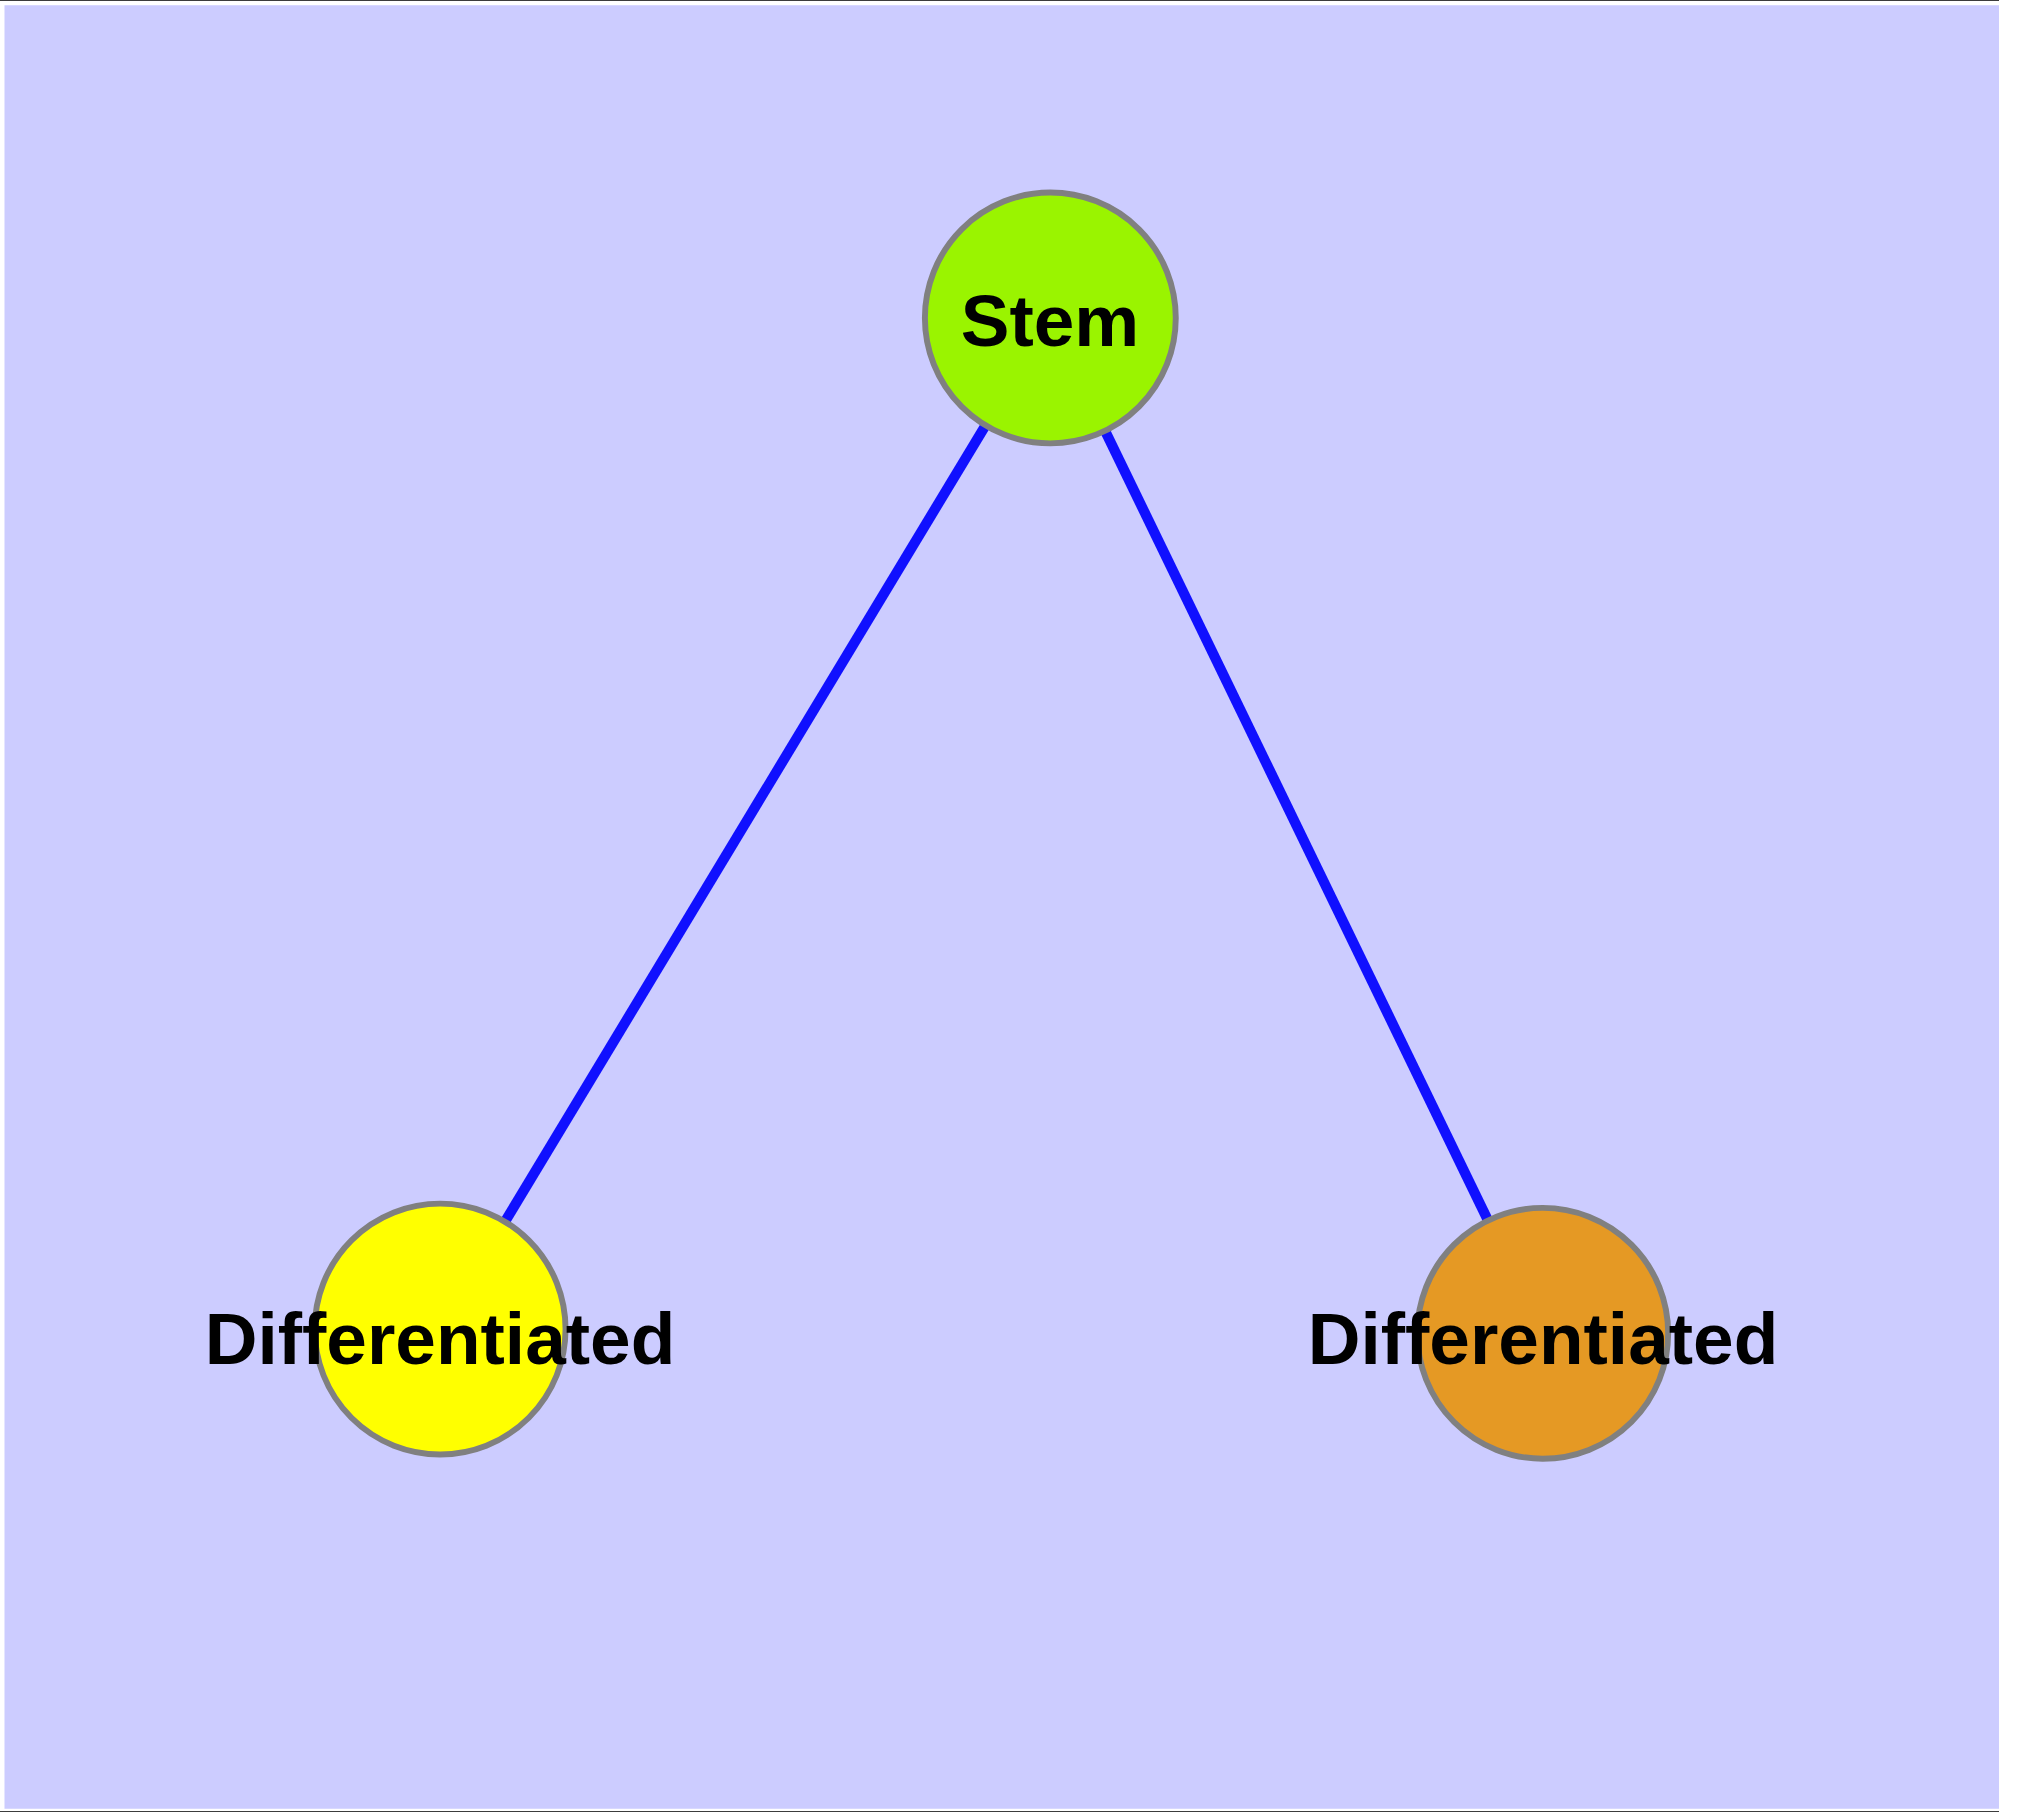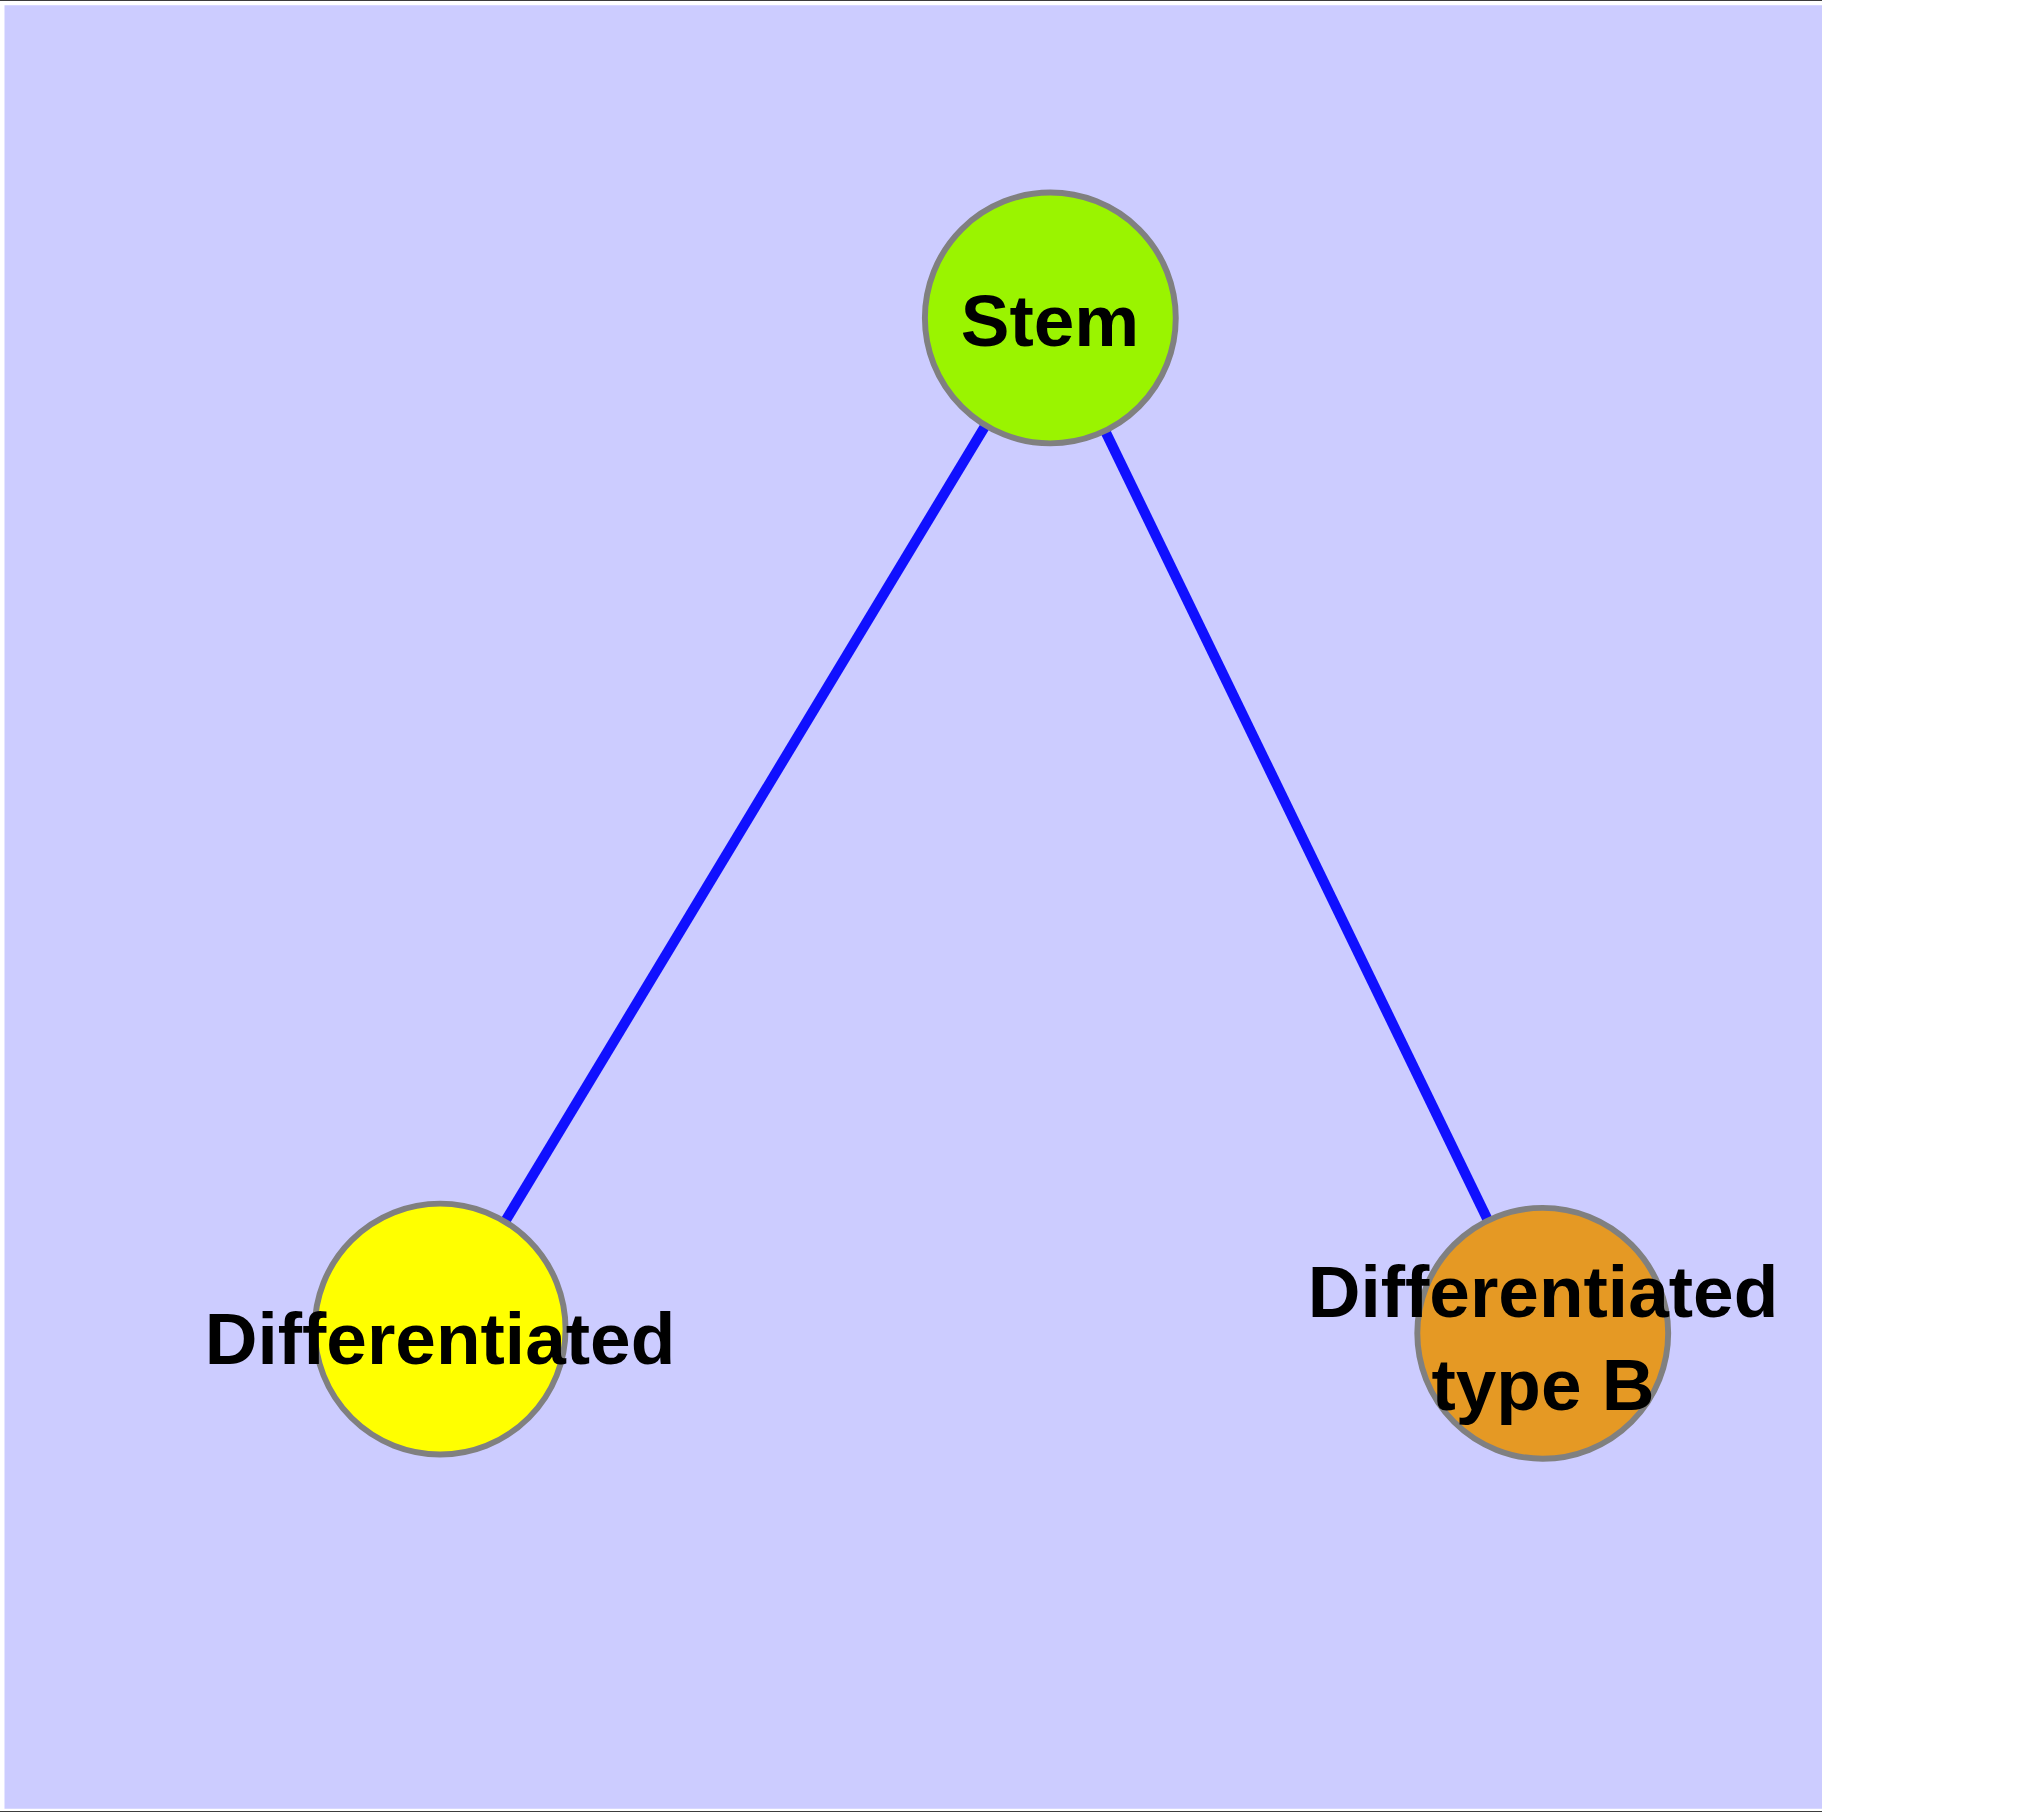--- a/index.html
+++ b/index.html
@@ -1,18 +1,18 @@
 <!DOCTYPE html>
 <html style="font-size:13.6px"><head>
 <meta charset="utf-8">
 <style>
   html, body { margin: 0; padding: 0; background: #ffffff; }
   .page {
     position: relative;
-    width: 1822px;
+    width: 1999px;
     height: 1812px;
     box-sizing: border-box;
     background: #ffffff;
     border-top: 0.8px solid #3c3c3c;
     border-bottom: 0.8px solid #3c3c3c;
     overflow: hidden;
     font-family: "Liberation Sans", sans-serif;
   }
   .graph-svg {
     position: absolute;
@@ -60,17 +60,16 @@
   <div class="node-label label-stem">
     <span>Stem</span>
   </div>
 
   <div class="node-label label-typea">
     <span>Differentiated</span>
   </div>
 
   <div class="node-label label-typeb">
     <span>Differentiated</span>
-    <span>type B</span>
   </div>
 
 </div>
 
 
 </body></html>

